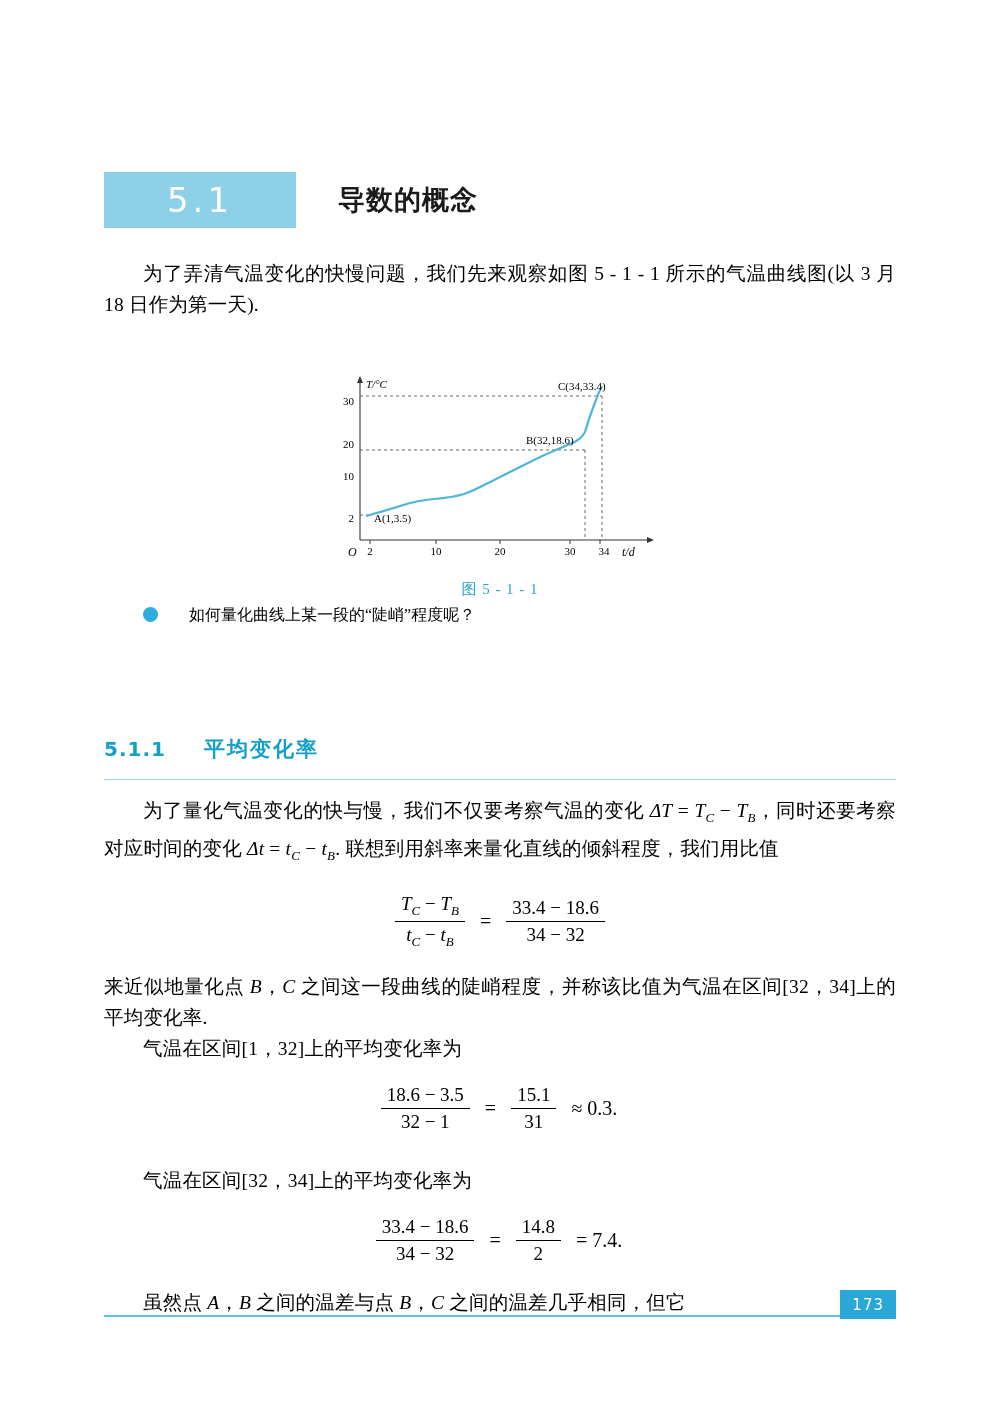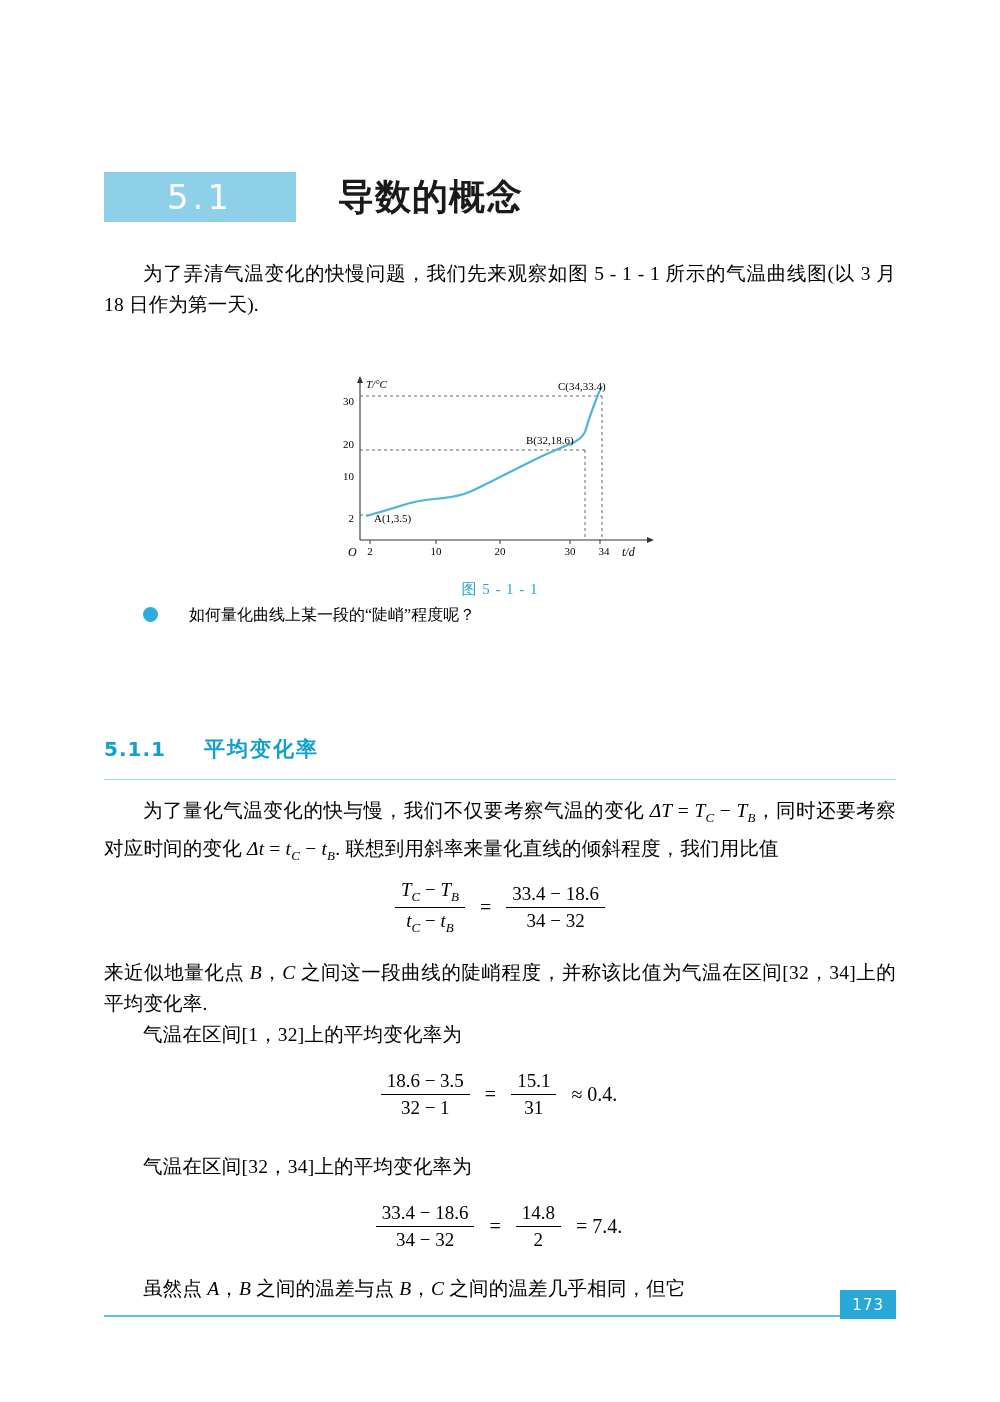--- a/index.html
+++ b/index.html
@@ -19,37 +19,37 @@
   
   .section-header {
     position: absolute;
     left: 104px;
     top: 172px;
     display: flex;
     align-items: center;
   }
   .section-number-box {
     width: 192px;
-    height: 50px;
+    height: 56px;
     background: #8ed0e8;
     display: flex;
     align-items: center;
     justify-content: center;
   }
   .section-number {
     font-family: "DejaVu Sans", sans-serif;
     font-size: 34px;
     letter-spacing: 4px;
     color: #ffffff;
     font-weight: normal;
   }
   .section-title {
     margin-left: 42px;
     font-family: "DejaVu Sans", sans-serif;
-    font-size: 36px;
+    font-size: 27px;
     font-weight: bold;
     color: #1a1a1a;
     letter-spacing: 1px;
   }
 
   
   .body-col {
     position: absolute;
     left: 104px;
     width: 792px;
@@ -249,21 +249,21 @@
 </div>
 
 <div class="body-col" style="top: 795px;">
 
   <p class="para indent">
     为了量化气温变化的快与慢，我们不仅要考察气温的变化 <span class="it">ΔT</span> =
     <span class="it">T</span><span class="sub it">C</span> − <span class="it">T</span><span class="sub it">B</span>，同时还要考察对应时间的变化
     <span class="it">Δt</span> = <span class="it">t</span><span class="sub it">C</span> − <span class="it">t</span><span class="sub it">B</span>. 联想到用斜率来量化直线的倾斜程度，我们用比值
   </p>
 
-  <div class="math-display" style="margin-top: 8px;">
+  <div class="math-display" style="margin-top: 22px;">
     <span class="frac">
       <span class="top"><span class="it">T</span><span class="sub it">C</span> − <span class="it">T</span><span class="sub it">B</span></span>
       <span class="bot"><span class="it">t</span><span class="sub it">C</span> − <span class="it">t</span><span class="sub it">B</span></span>
     </span>
     <span class="eqsign">=</span>
     <span class="frac">
       <span class="top">33.4 − 18.6</span>
       <span class="bot">34 − 32</span>
     </span>
   </div>
@@ -277,21 +277,21 @@
   <div class="math-display" style="margin-top: 20px;">
     <span class="frac">
       <span class="top">18.6 − 3.5</span>
       <span class="bot">32 − 1</span>
     </span>
     <span class="eqsign">=</span>
     <span class="frac">
       <span class="top">15.1</span>
       <span class="bot">31</span>
     </span>
-    <span class="eqsign">≈ 0.4.</span>
+    <span class="eqsign">≈ 0.3.</span>
   </div>
 
   <p class="para indent" style="margin-top: 32px;">气温在区间[32，34]上的平均变化率为</p>
 
   <div class="math-display" style="margin-top: 20px;">
     <span class="frac">
       <span class="top">33.4 − 18.6</span>
       <span class="bot">34 − 32</span>
     </span>
     <span class="eqsign">=</span>

